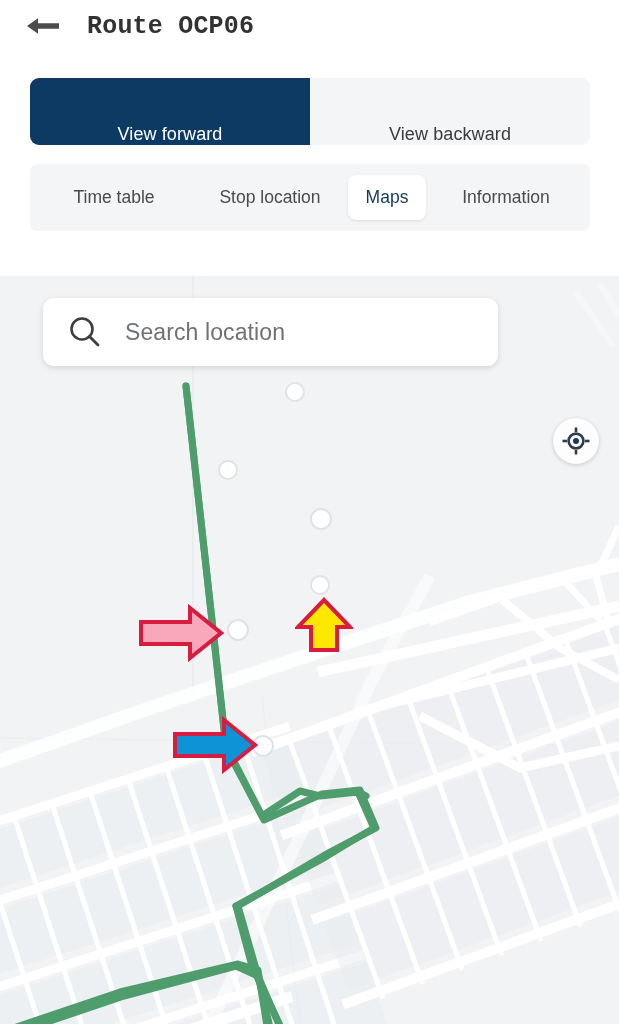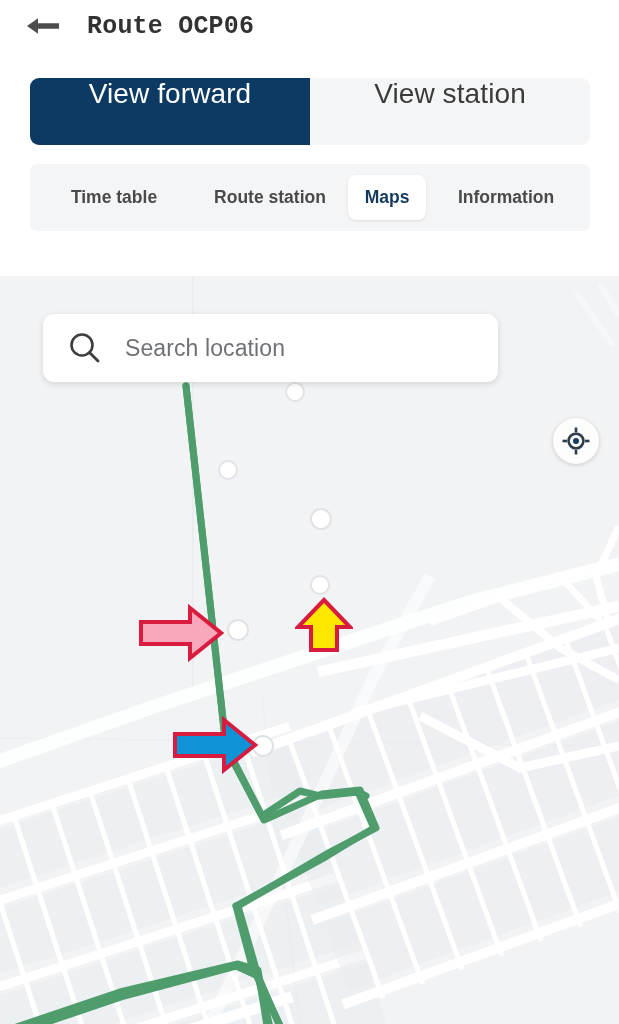--- a/index.html
+++ b/index.html
@@ -25,51 +25,51 @@
     margin-left: 21px; font-size: 25px; font-weight: bold; color: #323232;
     letter-spacing: .2px; line-height: 1; font-family: Liberation Mono, monospace;
   }
 
   
   .segmented {
     position: absolute; left: 30px; top: 78px; width: 560px; height: 67px;
     display: flex; border-radius: 9px; overflow: hidden; background: #f4f5f7;
   }
   .seg-item {
-    flex: 1 1 0; display: flex; align-items: flex-start; justify-content: center;
-    font-size: 28px; color: #3b3b3b; cursor: pointer; user-select: none;
+    flex: 1 1 0; display: flex; align-items: flex-end; justify-content: center;
+    font-size: 18px; color: #3b3b3b; cursor: pointer; user-select: none;
     background: #f4f5f7; letter-spacing: .1px;
   }
   .seg-item.active { background: #0c3a63; color: #ffffff; }
 
   
   .subtabs {
     position: absolute; left: 30px; top: 164px; width: 560px; height: 67px;
     display: flex; align-items: center; background: #f4f5f7;
-    border-radius: 7px; padding: 0 6px; font-weight: bold;
+    border-radius: 7px; padding: 0 6px;
   }
   .subtab {
     flex: 1 1 0; text-align: center; font-size: 17.5px; color: #4a4a4a;
     cursor: pointer; user-select: none; line-height: 1; padding: 14px 0;
   }
   .subtab.active {
     background: #ffffff; color: #14395e; border-radius: 8px;
     box-shadow: 0 1px 3px rgba(0,0,0,.10); flex: 0 0 78px; margin-right: 2px;
   }
 
   
   .map {
     position: absolute; left: 0; top: 276px; width: 619px; height: 748px;
     background: #f1f3f5; overflow: hidden;
   }
   .map-svg { position: absolute; left: 0; top: 0; }
 
   
   .search-box {
-    position: absolute; left: 43px; top: 38px; width: 455px; height: 68px;
+    position: absolute; left: 43px; top: 22px; width: 455px; height: 68px;
     background: #ffffff; border-radius: 11px;
     box-shadow: 0 2px 6px rgba(0,0,0,.13);
     display: flex; align-items: center; padding-left: 24px;
   }
   .search-icon { flex: 0 0 auto; display: block; }
   .search-ph {
     margin-left: 22px; font-size: 23px; color: #6e7276; letter-spacing: .1px;
   }
 
   
@@ -95,30 +95,30 @@
       </svg>
     </button>
     <div class="app-title">Route OCP06</div>
   </div>
 
   <div class="segmented">
     <div class="seg-item active">
       <span>View forward</span>
     </div>
     <div class="seg-item">
-      <span>View station</span>
+      <span>View backward</span>
     </div>
   </div>
 
   <div class="subtabs">
     <div class="subtab">
       <span>Time table</span>
     </div>
     <div class="subtab">
-      <span>Route station</span>
+      <span>Stop location</span>
     </div>
     <div class="subtab active">
       <span>Maps</span>
     </div>
     <div class="subtab">
       <span>Information</span>
     </div>
   </div>
 
   <div class="map">

